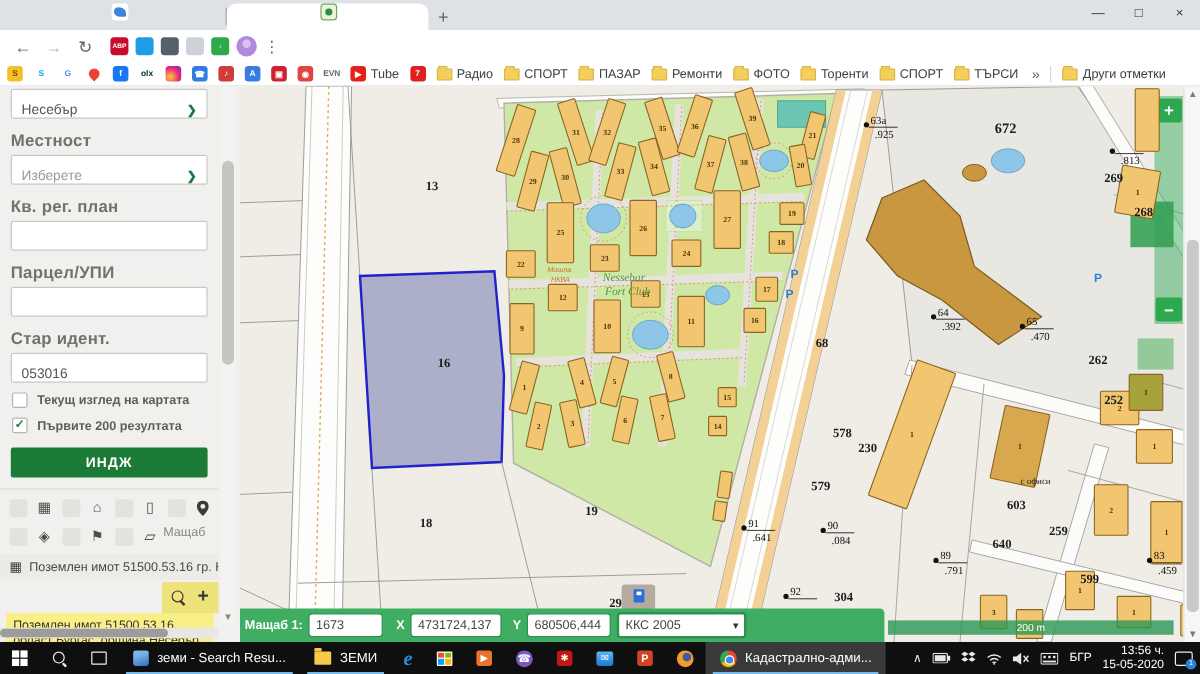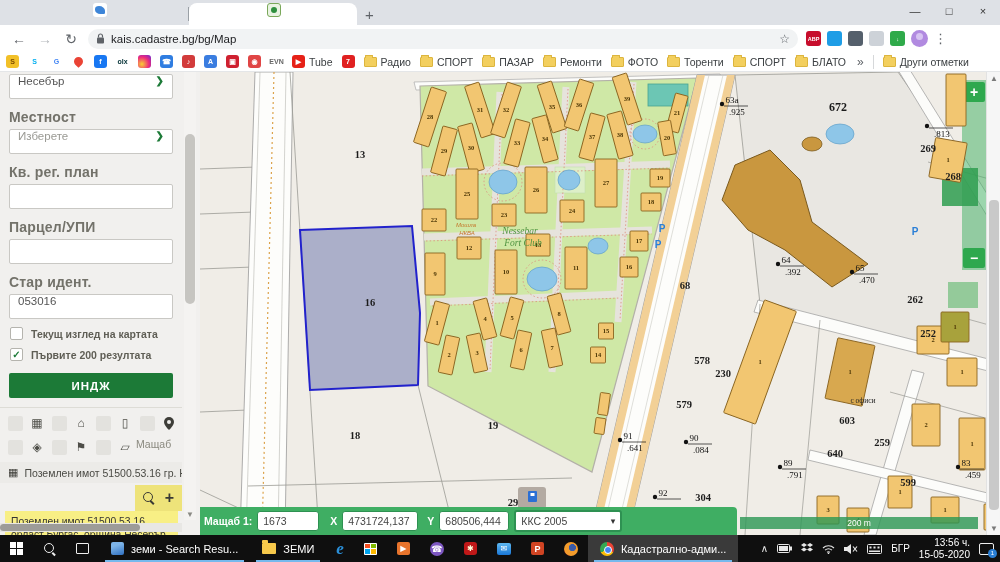--- a/index.html
+++ b/index.html
@@ -46,21 +46,21 @@
   .bm-ov { color:#5f6368; font-size:12px; margin-left:2px; }
   .bmsep { width:1px; height:14px; background:#d6d8da; }
 
   
   .content { position:absolute; left:0; top:72px; width:1000px; height:463px; }
 
   
   .sidebar { position:absolute; left:0; top:0; width:200px; height:463px; background:#f1f0ee; overflow:hidden; }
   .sb-inner { position:absolute; left:0; top:0; width:182px; }
   .sb-label { font-size:14px; font-weight:bold; color:#73726a; margin:10px 0 4px 9px; letter-spacing:.2px; }
-  .sb-select, .sb-input { position:relative; margin:0 9px; height:25px; background:#fff; border:1px solid #c9c8c4; border-radius:2px; display:flex; align-items:flex-start; padding:0 8px; font-size:11.5px; color:#555; }
+  .sb-select, .sb-input { position:relative; margin:0 9px; height:25px; background:#fff; border:1px solid #c9c8c4; border-radius:2px; display:flex; align-items:flex-end; padding:0 8px; font-size:11.5px; color:#555; }
   .sb-select .chev { position:absolute; right:8px; color:#1c7a37; font-size:10px; font-weight:bold; }
   .sb-select.placeholder { color:#9a9a94; }
   .cbrow { display:flex; align-items:center; gap:8px; margin:8px 0 0 10px; font-size:10.5px; font-weight:bold; color:#5f5e55; }
   .cbox { width:13px; height:13px; background:#fff; border:1px solid #b5b4ae; border-radius:2px; text-align:center; line-height:11px; font-size:10px; color:#1c7a37; }
   .searchbtn { margin:12px 9px 0; height:25px; background:#1c7a37; color:#fff; font-size:11.5px; font-weight:bold; letter-spacing:1px; display:flex; align-items:center; justify-content:center; border-radius:2px; }
   .sb-div { border-top:1px solid #dddcd6; margin:9px 0 0; }
   .toolgrid { margin:6px 4px 0; display:flex; flex-wrap:wrap; width:176px; }
   .tg-cell { width:22px; height:18px; display:flex; align-items:center; justify-content:center; font-size:12px; color:#4e4e48; }
   .tg-cell.blank { }
   .tg-cell .sq { width:15px; height:15px; background:#e3e2de; border-radius:2px; }
@@ -162,28 +162,20 @@
       <span>—</span>
       <span>□</span>
       <span>×</span>
     </div>
   </div>
 
   <div class="toolbar">
     <span class="navic" style="margin-left:6px">←</span>
     <span class="navic dis">→</span>
     <span class="navic">↻</span>
-    <div class="omnibox">
-      <svg width="9" height="11" viewBox="0 0 9 11">
-          <rect x="1" y="4.5" width="7" height="6" rx="1" fill="#5f6368"></rect>
-          <path d="M2.5 4.5V3a2 2 0 0 1 4 0v1.5" fill="none" stroke="#5f6368" stroke-width="1.2"></path>
-        </svg>
-      <span class="url">kais.cadastre.bg/bg/Map</span>
-      <span class="star">☆</span>
-    </div>
     <div class="extbar" id="extbar">
         <span class="ext" style="background: rgb(199, 13, 44);">ABP</span>
         <span class="ext" style="background: rgb(30, 157, 230);"></span>
         <span class="ext" style="background: rgb(85, 96, 108);"></span>
         <span class="ext" style="background: rgb(205, 210, 216);"></span>
         <span class="ext" style="background: rgb(47, 170, 74);">↓</span>
       </div>
     <div class="avatar"></div>
     <span class="menu3">⋮</span>
   </div>
@@ -259,21 +251,21 @@
         <span class="bm">
           <span class="folderic"></span>
           <span>Торенти</span>
         </span>
         <span class="bm">
           <span class="folderic"></span>
           <span>СПОРТ</span>
         </span>
         <span class="bm">
           <span class="folderic"></span>
-          <span>БЛАТО</span>
+          <span>ТЪРСИ</span>
         </span>
       </span>
     <span class="bm-ov">»</span>
     <span class="bmsep"></span>
     <span class="bm">
       <span class="folderic"></span>
       <span>Други отметки</span>
     </span>
   </div>
 

